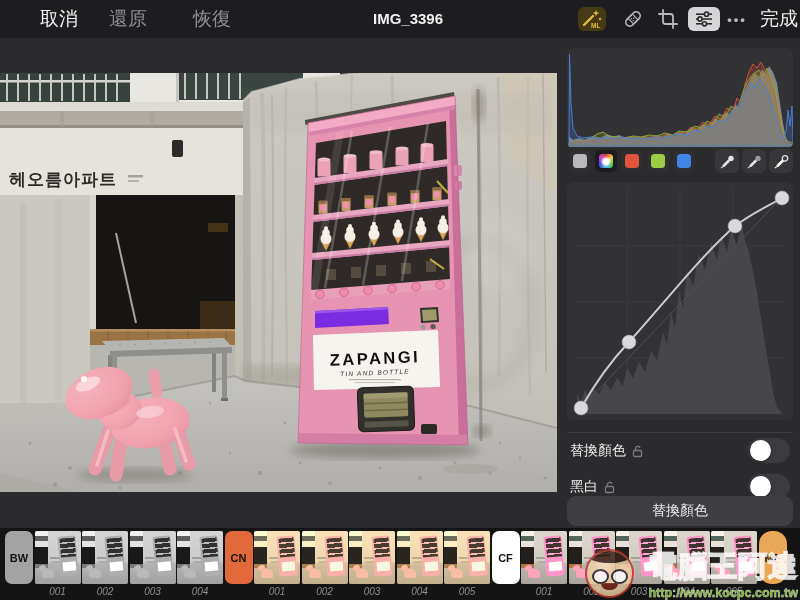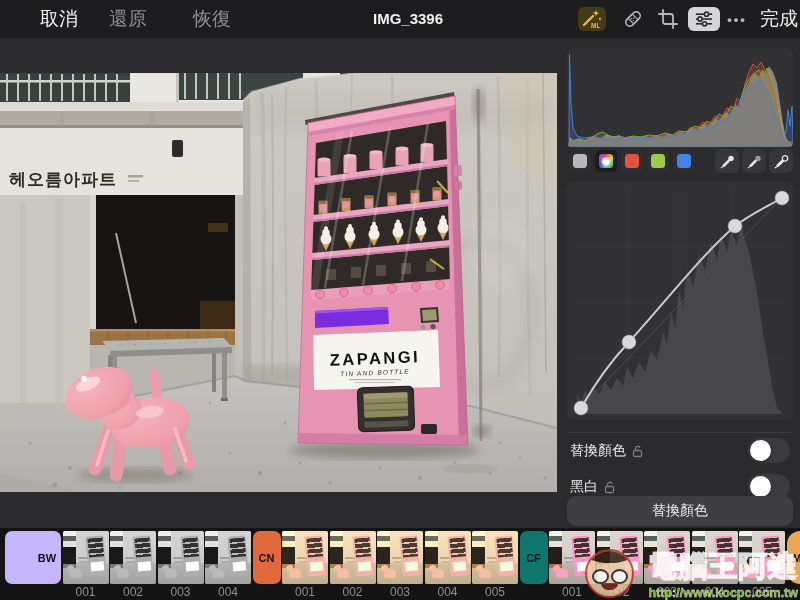--- a/index.html
+++ b/index.html
@@ -39,21 +39,21 @@
   .toggle .knob{position:absolute;left:2px;top:2px;width:21px;height:21px;border-radius:50%;background:#fff;
                 box-shadow:0 1px 2px rgba(0,0,0,.5);}
   .reset-btn{position:absolute;left:7px;top:458px;width:226px;height:30px;border-radius:9px;background:#3f3f43;
              color:#ededef;font-size:14px;display:flex;align-items:center;justify-content:center;z-index:5;}
   
   .filmstrip{position:absolute;left:0;top:528px;width:800px;height:72px;background:#141414;overflow:hidden;z-index:10;}
   .film-inner{position:absolute;left:5px;top:3px;display:flex;gap:1.5px;align-items:flex-start;}
   .film-tile{width:28px;height:53px;border-radius:7px;flex:0 0 auto;display:flex;align-items:center;justify-content:center;
              font-size:11px;font-weight:bold;color:#111;}
   .film-cell{display:flex;flex-direction:column;align-items:center;flex:0 0 auto;width:46px;}
-  .film-label{margin-top:2px;font-size:12px;color:#8e8e93;line-height:12px;}
+  .film-label{margin-top:2px;font-size:10px;color:#8e8e93;line-height:12px;font-style:italic;}
   .pthumb{position:relative;width:46px;height:53px;border-radius:2px;overflow:hidden;background:#777;}
   .t-wall{position:absolute;inset:0;background:linear-gradient(180deg,#d0cdc6 0%,#c6c3bc 58%,#b0ada7 62%,#a09d97 100%);}
   .t-bldg{position:absolute;left:0;top:0;width:13px;height:37px;
           background:linear-gradient(180deg,#e9e7e2 0 14%,#55605c 14% 26%,#ddd9d2 26% 44%,#1f1d1b 44% 88%,#96714a 88% 100%);}
   .t-bench{position:absolute;left:15px;top:26px;width:15px;height:2px;background:#9b9b97;
            box-shadow:1px 4px 0 -0.5px #8c8c88,12px 4px 0 -0.5px #8c8c88;}
   .t-mach{position:absolute;right:4px;top:5px;width:18px;height:40px;background:#e695b3;border-radius:2px;transform:rotate(-5deg);}
   .t-glass{position:absolute;left:1.5px;top:2px;width:15px;height:19px;display:block;
            background:repeating-linear-gradient(180deg,#39322d 0 4px,#e8a2bd 4px 5.5px);}
   .t-label{position:absolute;left:2.5px;bottom:5px;width:13px;height:9px;background:#f6f4ef;display:block;}
@@ -574,21 +574,21 @@
     </div>
     <div class="toggle" style="top:436px">
         <div class="knob"></div>
       </div>
 
     <div class="reset-btn">替換顏色</div>
   </div>
 
   <div class="filmstrip">
     <div class="film-inner" id="film-inner">
-        <div class="film-tile" style="background: #c4b5fd; padding-left: 28px;">BW</div>
+        <div class="film-tile" style="background: #a3a3a3;">BW</div>
         <div class="film-cell">
           <div class="pthumb f-bw">
             <div class="art">
               <div class="t-wall"></div>
               <div class="t-bldg"></div>
               <div class="t-bench"></div>
               <div class="t-mach">
                 <i class="t-glass"></i>
                 <i class="t-label"></i>
               </div>
@@ -729,21 +729,21 @@
                 <i class="t-glass"></i>
                 <i class="t-label"></i>
               </div>
               <div class="t-dog">
                 <i class="t-head"></i>
               </div>
             </div>
           </div>
           <div class="film-label">005</div>
         </div>
-        <div class="film-tile" style="background: #0f766e;">CF</div>
+        <div class="film-tile" style="background: #ffffff;">CF</div>
         <div class="film-cell">
           <div class="pthumb f-cf">
             <div class="art">
               <div class="t-wall"></div>
               <div class="t-bldg"></div>
               <div class="t-bench"></div>
               <div class="t-mach">
                 <i class="t-glass"></i>
                 <i class="t-label"></i>
               </div>

